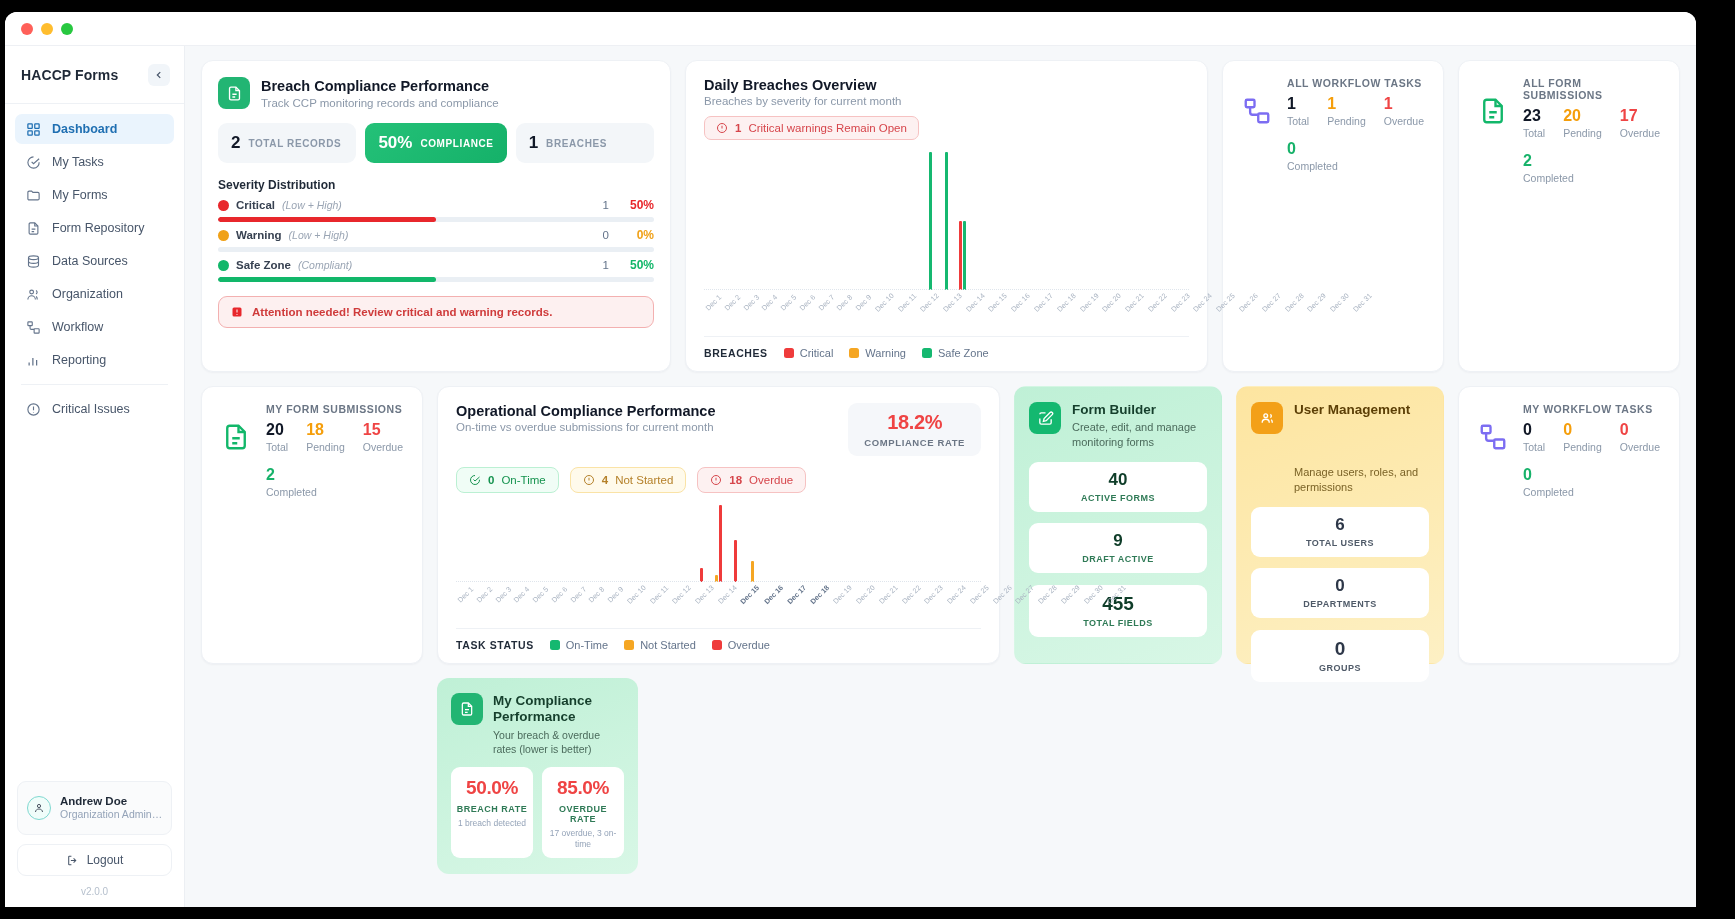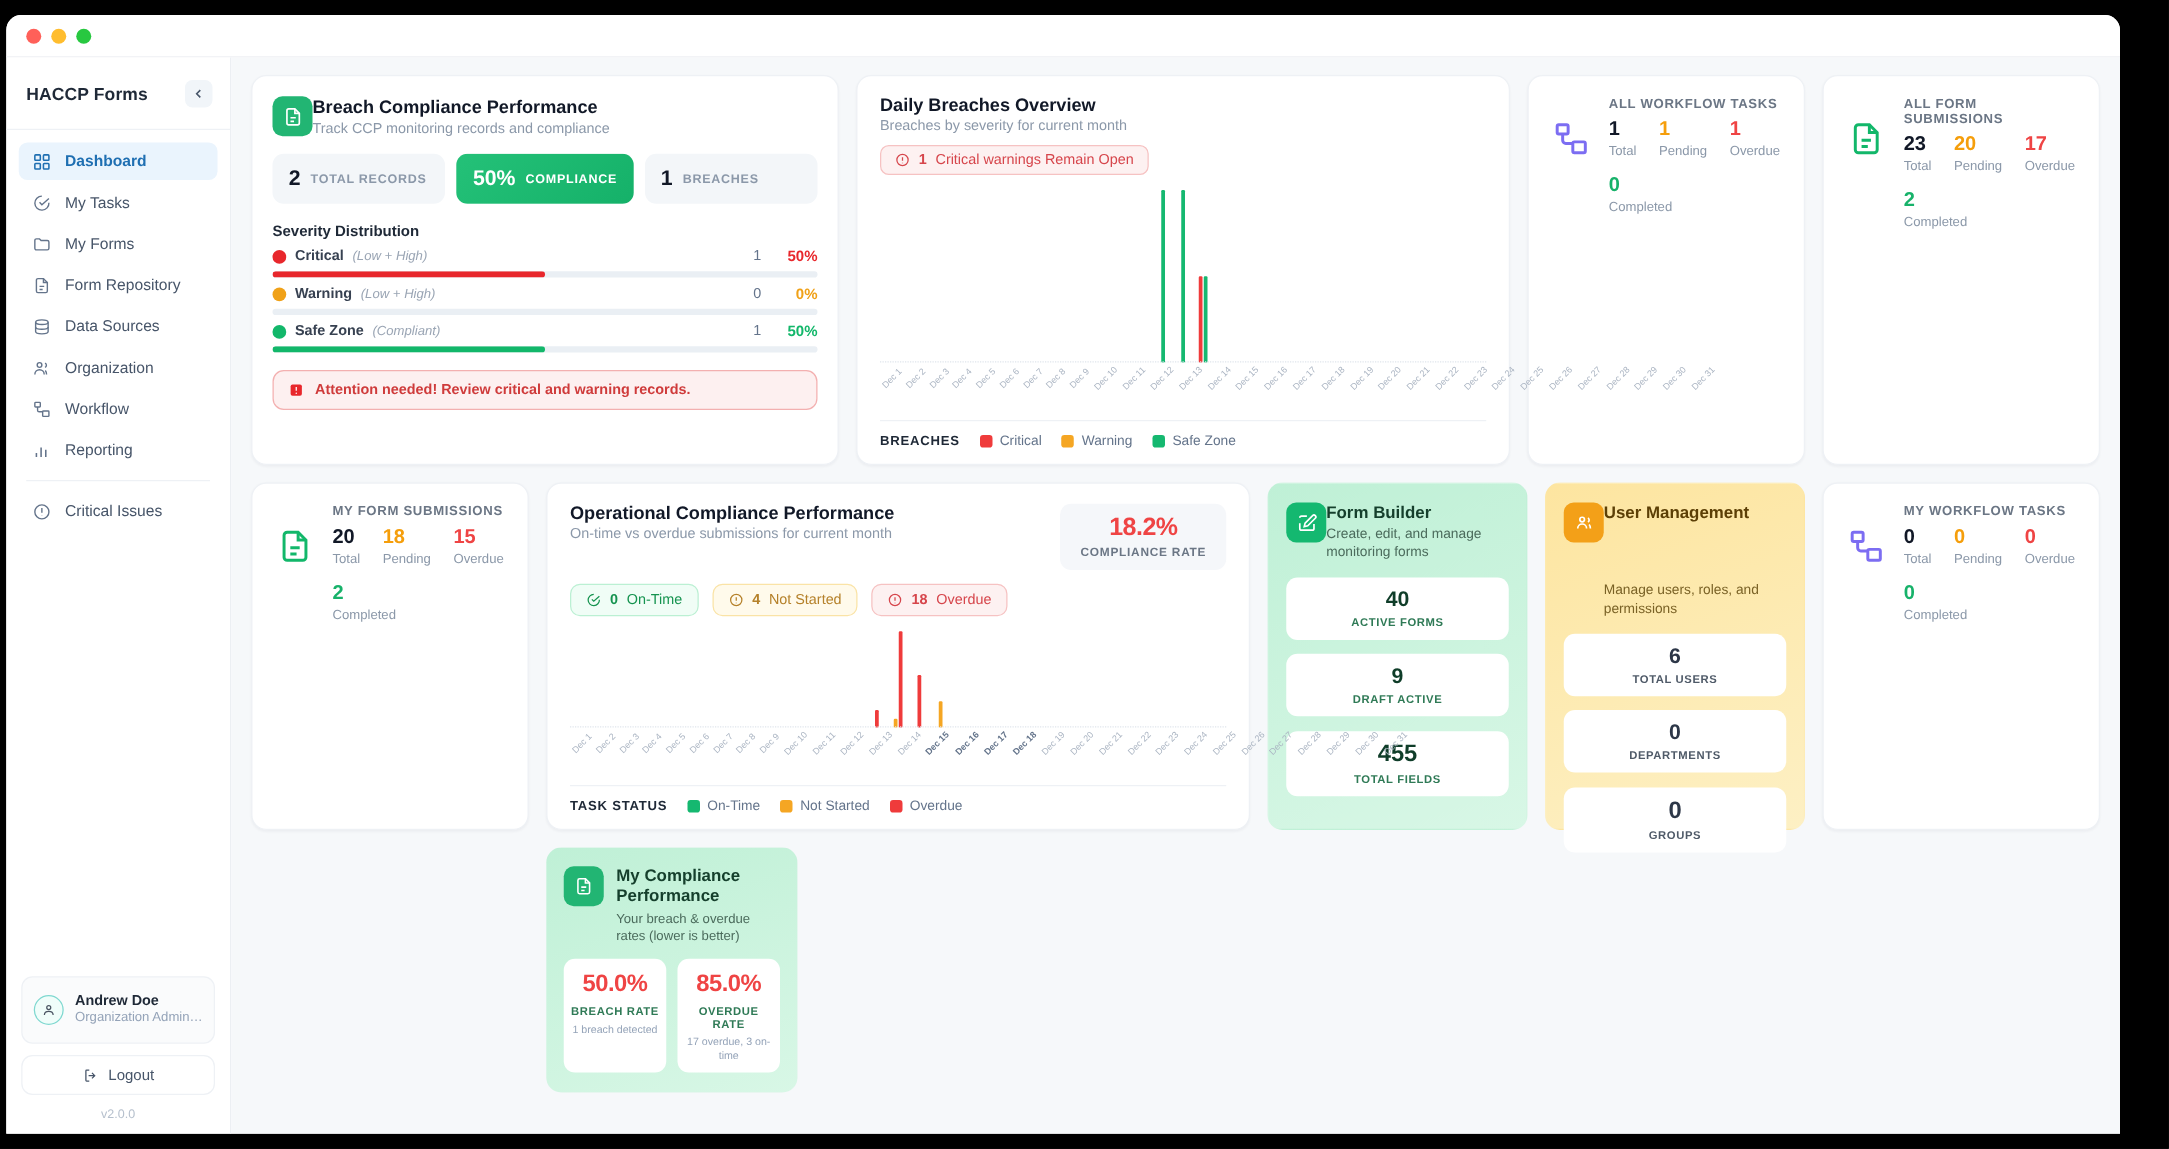--- a/index.html
+++ b/index.html
@@ -79,21 +79,21 @@
   .grid { display:flex; flex-direction:column; gap:14px; }
   .row { display:flex; gap:14px; align-items:stretch; }
 
   .card {
     background:#fff; border:1px solid #eef1f5; border-radius:12px;
     box-shadow: 0 1px 2px rgba(16,24,40,.04);
   }
 
   
   .c-breach { width: 470px; padding: 16px 16px 14px 16px; height: 312px; }
-  .cardhead { display:flex; align-items:flex-start; }
+  .cardhead { display:flex; align-items:flex-start; gap:11px; }
   .sq-icon { width:32px; height:32px; border-radius:8px; display:flex; align-items:center; justify-content:center; flex:0 0 32px; }
   .sq-green { background:#22b573; color:#fff; }
   .sq-green2 { background:#14b870; color:#fff; }
   .sq-orange { background:#f3a018; color:#fff; }
   .ch-title { font-size:14.5px; font-weight:700; color:#111827; line-height:1.25; }
   .ch-sub { font-size:11.5px; color:#8b98a9; margin-top:2px; }
 
   .pills { display:flex; gap:9px; margin-top:14px; }
   .pill { flex:1; height:40px; border-radius:9px; background:#f3f6f9; display:flex; align-items:center; gap:8px; padding:0 13px; }
   .pill .big { font-size:17px; font-weight:700; color:#111827; }

